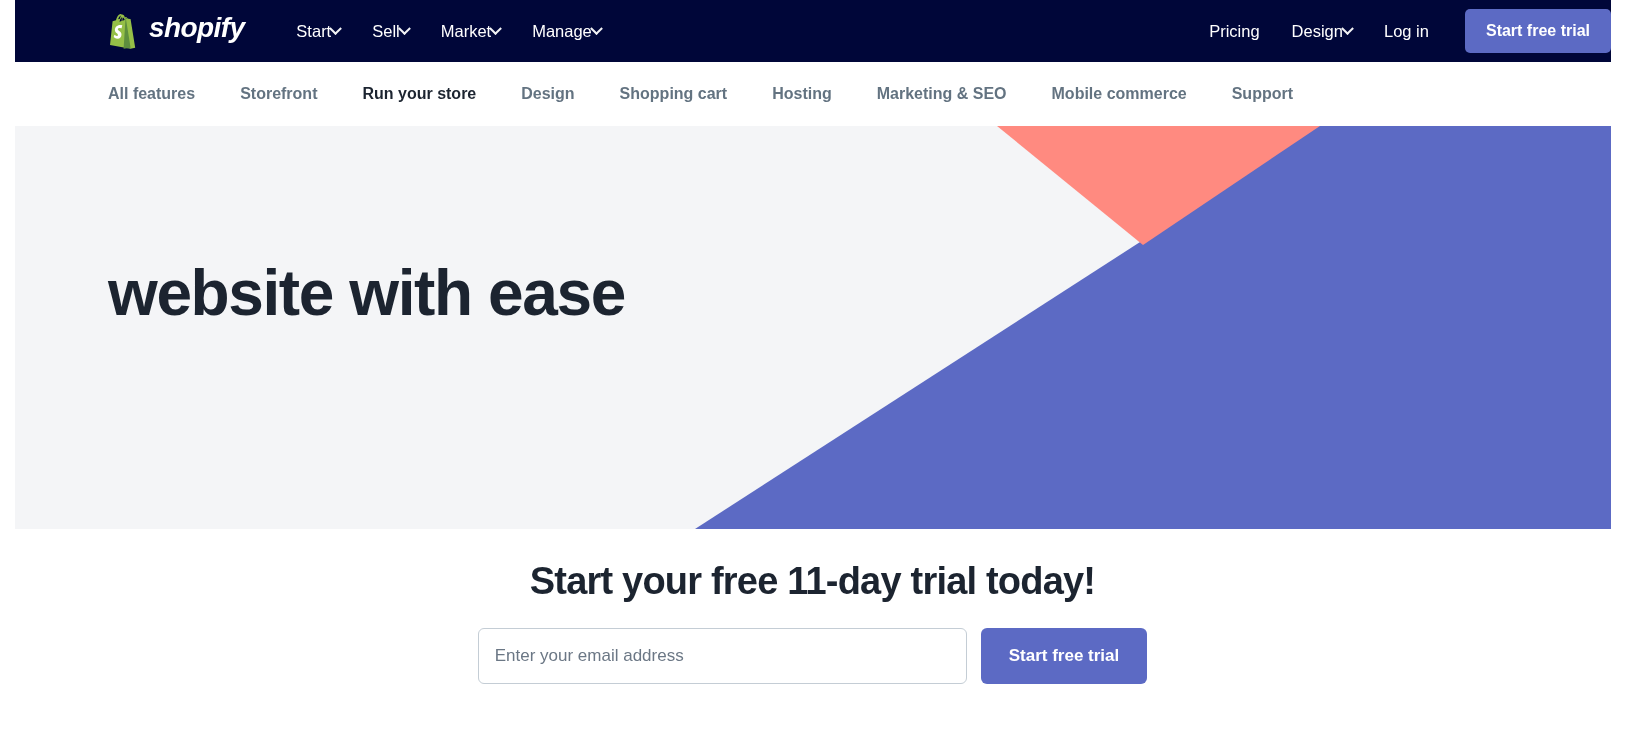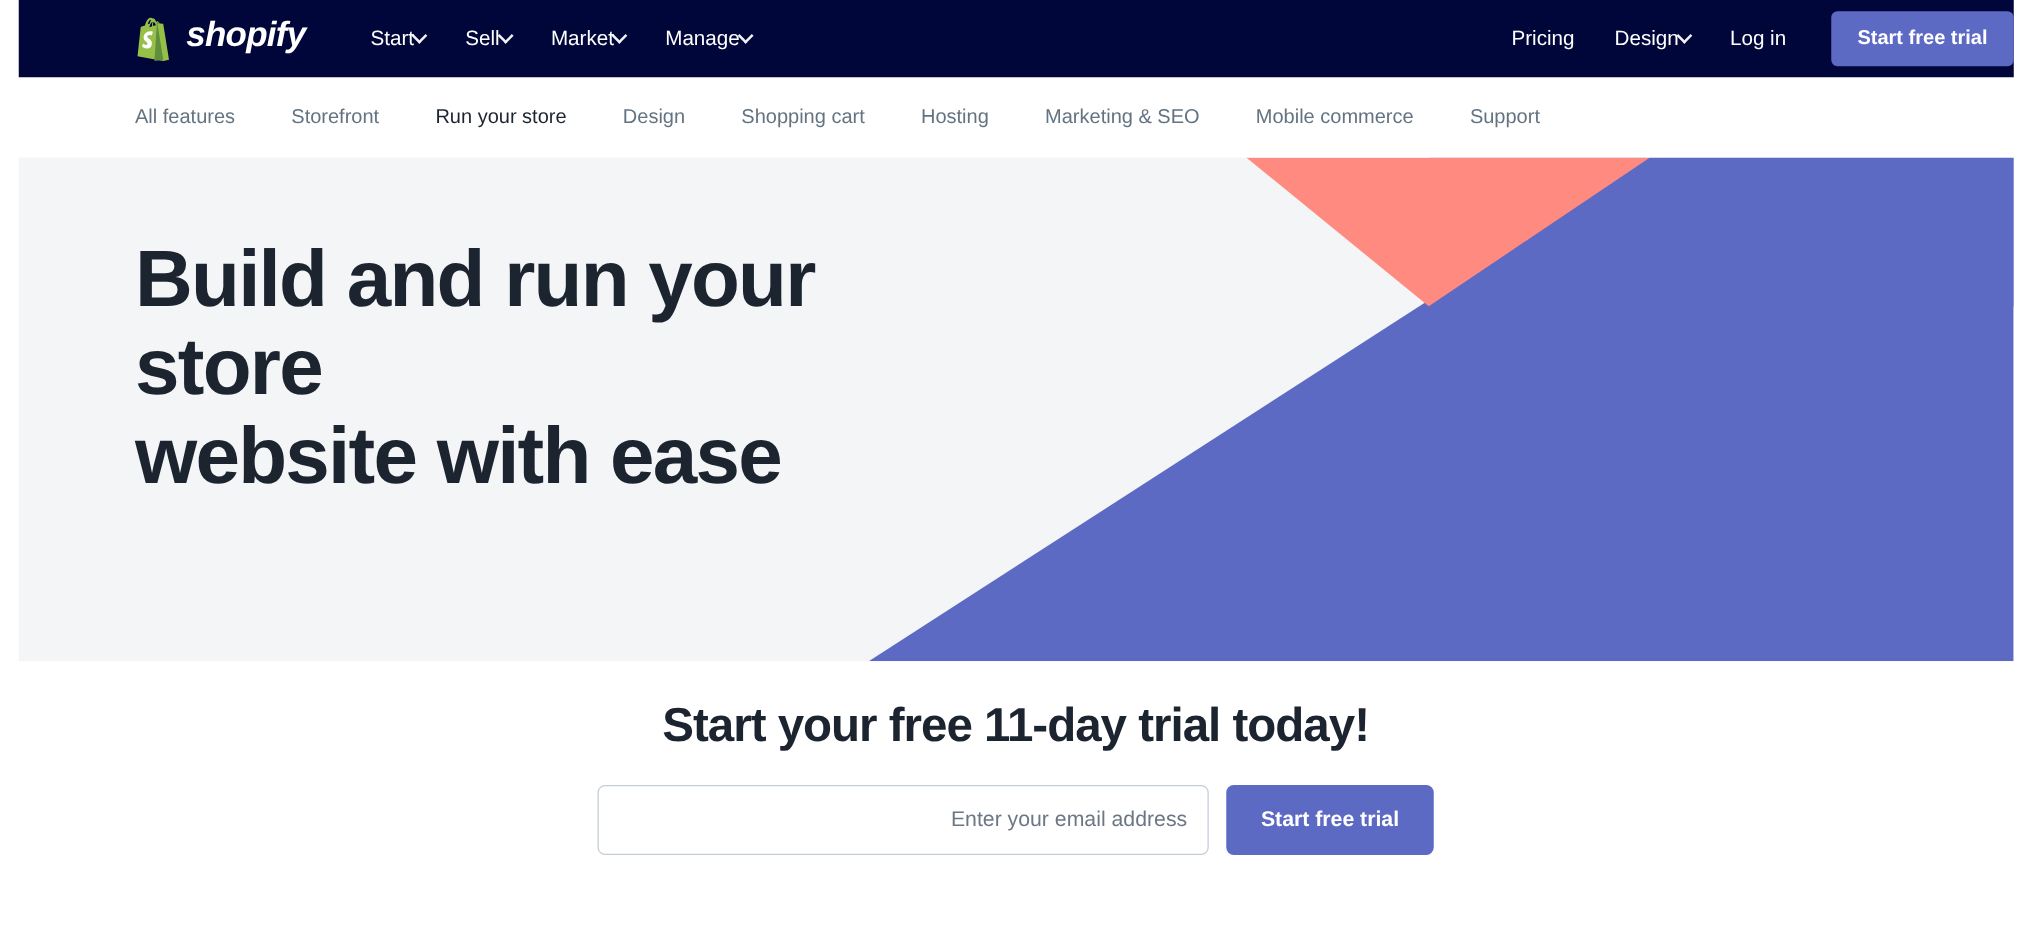--- a/index.html
+++ b/index.html
@@ -112,21 +112,21 @@
     height: 64px;
     background: #ffffff;
     display: flex;
     align-items: center;
     padding-left: 93px;
   }
 
   .subnav-item {
     color: #637381;
     font-size: 16px;
-    font-weight: normal;
+    font-weight: bold;
     margin-right: 45px;
     cursor: pointer;
     white-space: nowrap;
   }
 
   .subnav-item.active { color: #1c2430; }
 
   
   .hero {
     position: absolute;
@@ -197,21 +197,20 @@
     width: 489px;
     height: 56px;
     border: 1px solid #c4cdd5;
     border-radius: 6px;
     background: #ffffff;
     font-size: 17px;
     color: #1c2430;
     padding: 0 16px;
     font-family: "Liberation Sans", sans-serif;
     outline: none;
-    text-align: right;
   }
 
   .email-input::placeholder { color: #6b7785; }
 
   .trial-btn {
     height: 56px;
     background: #5c6ac4;
     color: #ffffff;
     font-size: 17px;
     font-weight: bold;
@@ -287,21 +286,21 @@
 
   <div class="hero">
     <svg class="hero-shapes" viewBox="0 0 1596 403" preserveAspectRatio="none">
       <polygon points="1128,0 1305,119 1596,119 1596,0" fill="#5c6ac4"></polygon>
       <polygon points="1305,0 1596,0 1596,403 680,403" fill="#5c6ac4"></polygon>
       <polygon points="982,0 1305,0 1128,119" fill="#ff8a80"></polygon>
     </svg>
 
     <div class="hero-copy">
       <h1 class="hero-title">
-        <span>Build and run your store</span><br>
+        <br>
         <span>website with ease</span>
       </h1>
       <p class="hero-sub">
         <br>
       </p>
     </div>
   </div>
 
   <div class="trial">
     <h2 class="trial-title">Start your free 11-day trial today!</h2>

